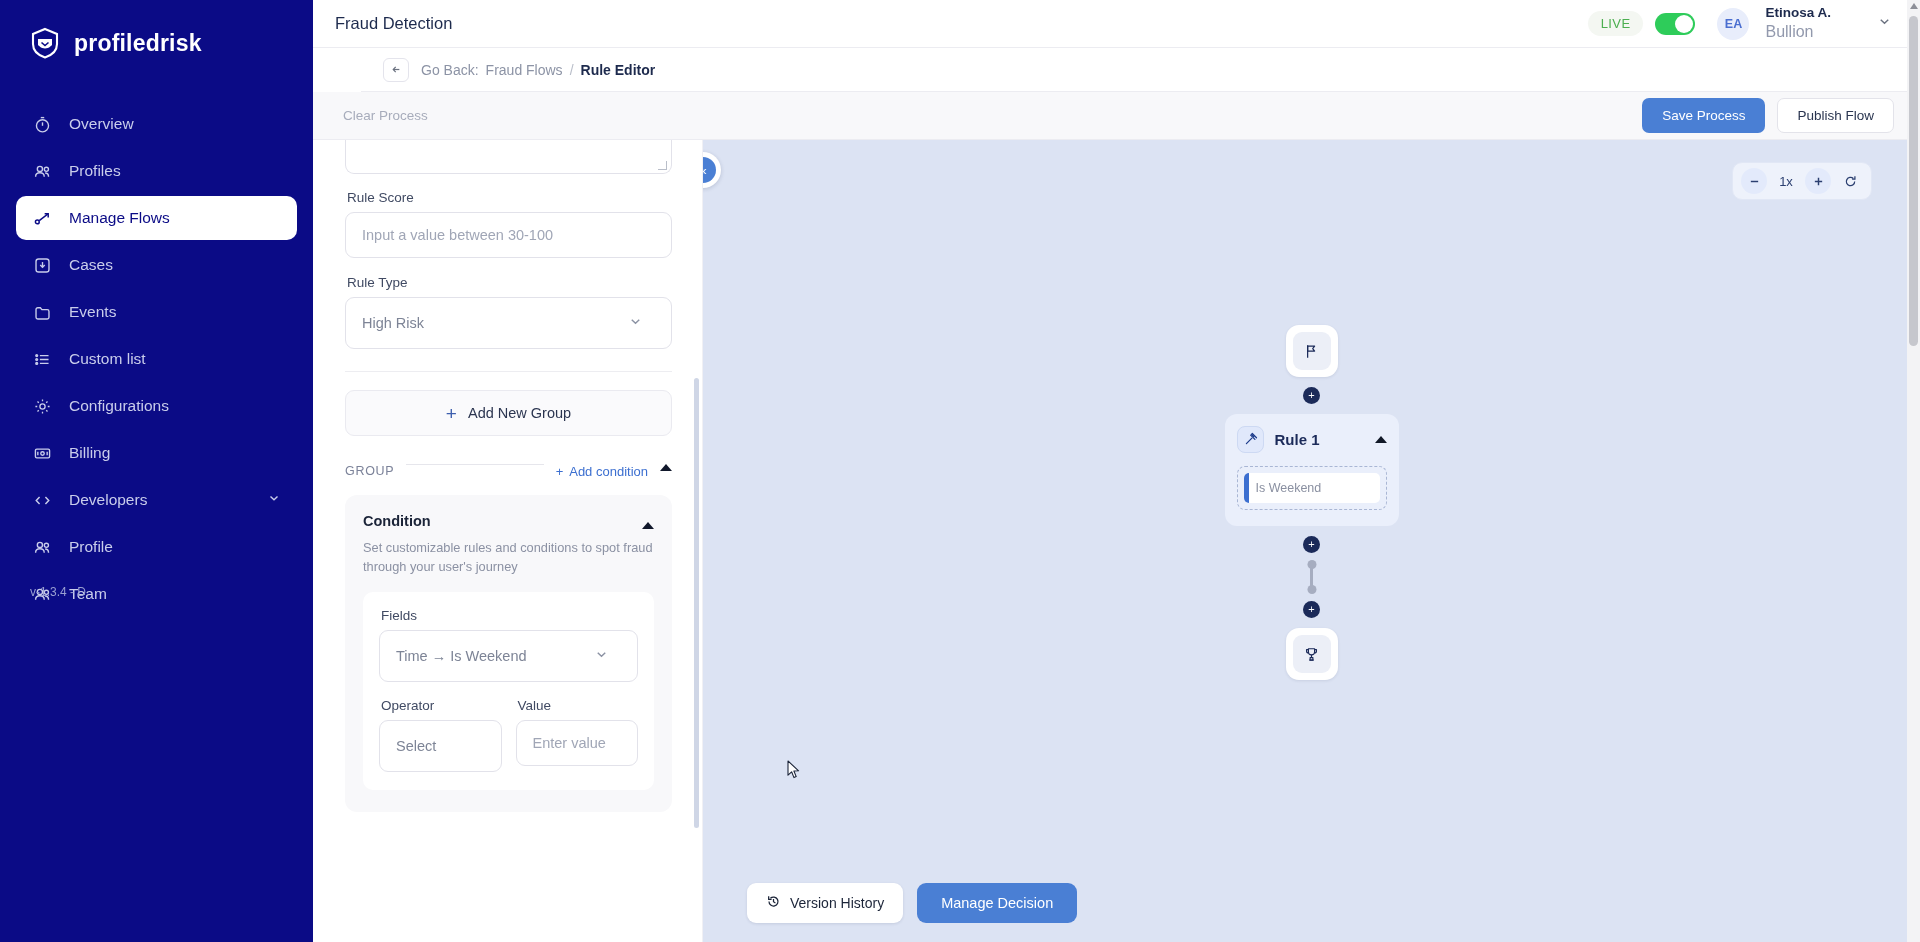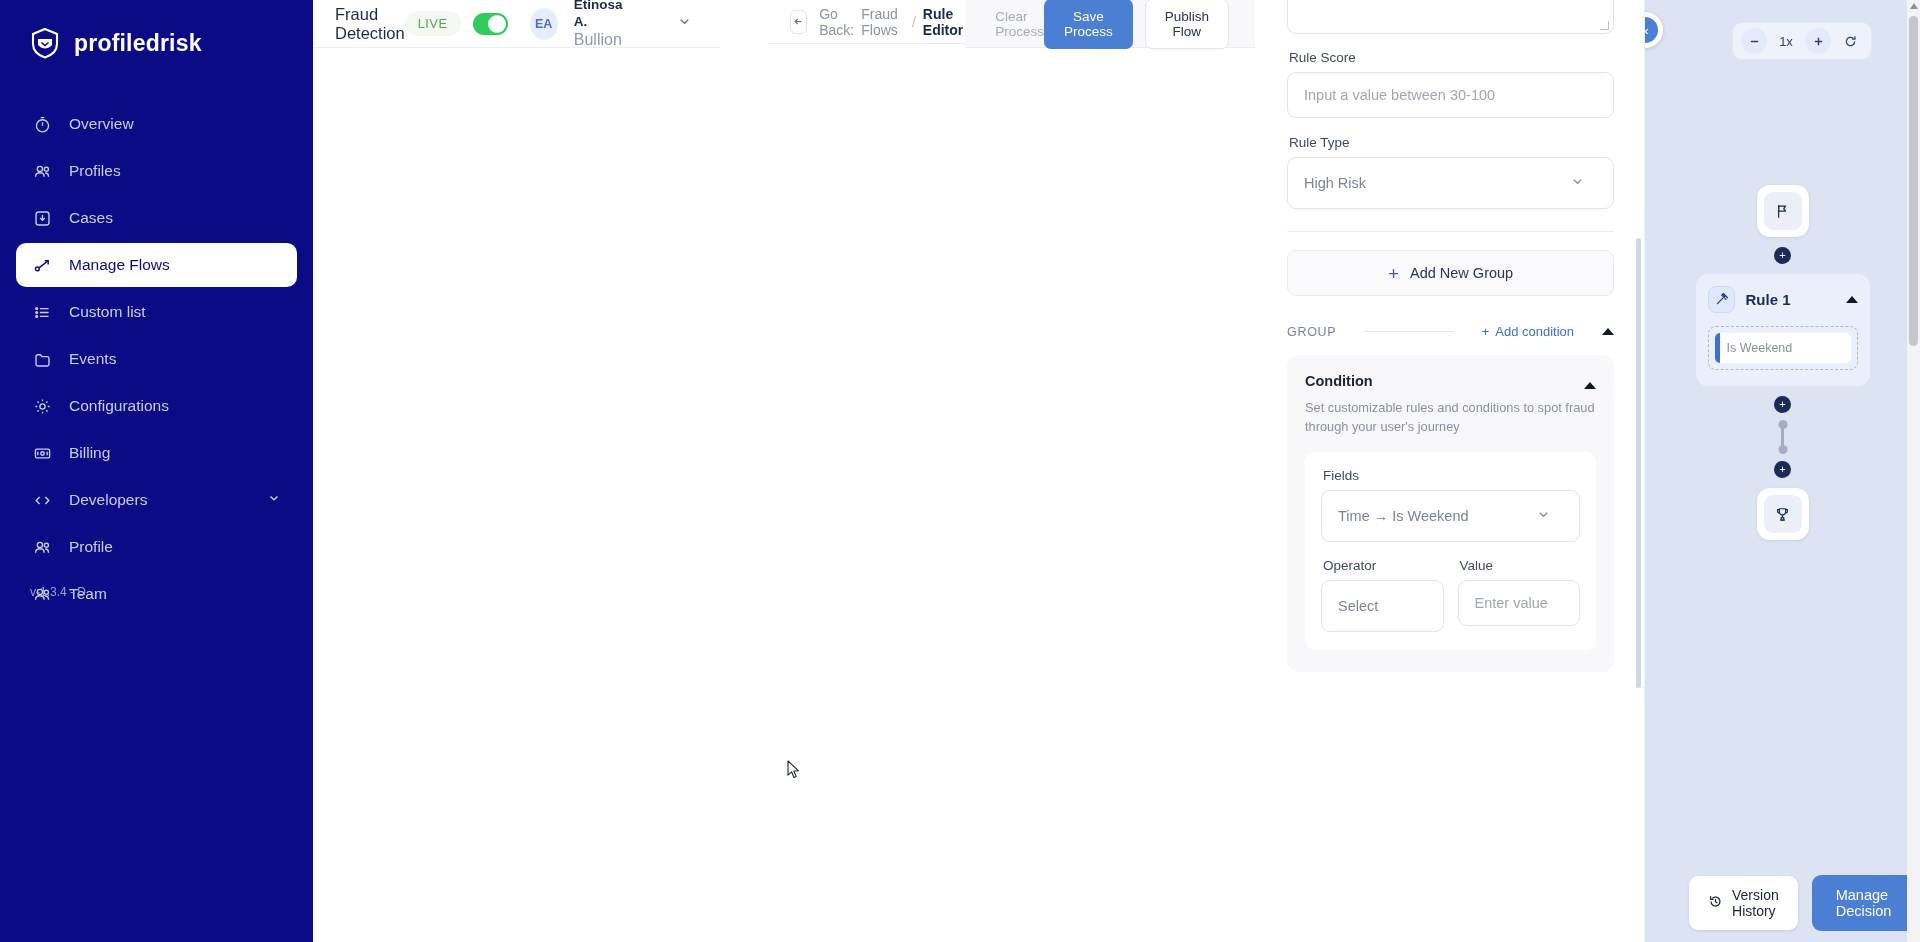--- a/index.html
+++ b/index.html
@@ -25,21 +25,21 @@
     height: 44px; margin: 3px 16px; padding: 0 16px;
     border-radius: 10px; color: #c9cdeb; font-size: 15.5px; cursor: pointer;
     position: relative;
   }
   .nav-item .ico { width: 21px; height: 21px; flex: 0 0 21px; display:flex; align-items:center; justify-content:center; }
   .nav-item.active { background: #ffffff; color: #0b0b86; font-weight: 500; }
   .nav-item .chev-right { margin-left: auto; }
   .version { position: absolute; left: 30px; top: 585px; font-size: 12px; color: #9aa0d2; }
 
   
-  .main { flex: 1 1 auto; height: 942px; display: flex; flex-direction: row; position: relative; background:#fff; }
+  .main { flex: 1 1 auto; height: 942px; display: flex; flex-direction: column; position: relative; background:#fff; }
 
   .topbar {
     height: 48px; flex: 0 0 48px; display: flex; align-items: center;
     border-bottom: 1px solid #ececf1; padding-left: 22px; background:#fff;
   }
   .topbar-title { font-size: 16.5px; color: #1d2a4d; }
   .topbar-right { margin-left: auto; display: flex; align-items: center; gap: 12px; padding-right: 28px; }
   .live-badge { background: #f4f7f2; color: #4caf50; font-size: 13px; padding: 5px 13px; border-radius: 14px; letter-spacing:.4px; }
   .toggle { width: 40px; height: 22px; border-radius: 12px; background: #2ecc5a; position: relative; cursor: pointer; }
   .toggle::after { content:""; position:absolute; right:2px; top:2px; width:18px; height:18px; border-radius:50%; background:#fff; }
@@ -98,21 +98,21 @@
   .select .val { flex: 1 1 auto; }
   .select .chev { color: #8b92a3; font-size: 12px; }
   .divider { height: 1px; background: #ededf1; margin: 22px 0 0; }
   .add-group {
     height: 46px; margin-top: 18px; border: 1px solid #eaeaf0; border-radius: 9px; background: #fafafc;
     display: flex; align-items: center; justify-content: center; gap: 11px;
     font-size: 14.5px; color: #2b3550; cursor: pointer;
   }
   .add-group .plus { color: #3d5fae; font-size: 19px; line-height: 1; }
 
-  .group-head { display: flex; align-items: center; gap: 28px; margin: 28px 0 0; }
+  .group-head { display: flex; align-items: flex-start; gap: 12px; margin: 28px 0 0; }
   .group-head .lbl { font-size: 12.5px; letter-spacing: .7px; color: #7b8299; }
   .group-head .line { flex: 1 1 auto; height: 1px; background: #e6e6ec; }
   .add-condition { font-size: 13px; color: #3c6fd0; display: flex; align-items: center; gap: 6px; cursor: pointer; }
   .caret-up { width: 0; height: 0; border-left: 6px solid transparent; border-right: 6px solid transparent; border-bottom: 7px solid #11182b; cursor:pointer; }
 
   .cond-card { margin-top: 16px; background: #f8f8fa; border-radius: 12px; padding: 18px 18px 22px; }
   .cond-head { display: flex; align-items: flex-end; }
   .cond-title { font-size: 14.5px; font-weight: 700; color: #1b2438; flex: 1 1 auto; }
   .cond-desc { font-size: 12.8px; color: #8b91a3; line-height: 1.5; margin-top: 9px; }
   .cond-inner { background: #fff; border-radius: 10px; margin-top: 16px; padding: 16px 16px 18px; }
@@ -205,58 +205,58 @@
         <span class="ico">
           <svg viewBox="0 0 22 22" width="19" height="19" fill="none" stroke="currentColor" stroke-width="1.6">
             <circle cx="8" cy="8" r="3"></circle>
               <circle cx="15.5" cy="8.5" r="2.4"></circle>
             <path d="M3 17c0-3 2.3-4.5 5-4.5s5 1.5 5 4.5"></path>
               <path d="M14 12.8c2.4 0 4 1.4 4 4.2"></path>
           </svg>
           </span>
         <span>Profiles</span>
       </div>
-      <div class="nav-item">
-        <span class="ico">
-          <svg viewBox="0 0 22 22" width="19" height="19" fill="none" stroke="currentColor" stroke-width="1.6">
-            <rect x="3.5" y="3.5" width="15" height="15" rx="3"></rect>
-              <path d="M11 7v6"></path>
-              <path d="M8.4 10.4 11 13l2.6-2.6"></path>
-          </svg>
-          </span>
-        <span>Cases</span>
-      </div>
       <div class="nav-item active">
         <span class="ico">
           <svg viewBox="0 0 22 22" width="19" height="19" fill="none" stroke="currentColor" stroke-width="1.7">
             <circle cx="5" cy="15" r="2.2"></circle>
               <path d="M7.2 13.4 17 6"></path>
               <path d="M13.5 5.6H17.6V9.7"></path>
           </svg>
           </span>
         <span>Manage Flows</span>
+      </div>
+      <div class="nav-item">
+        <span class="ico">
+          <svg viewBox="0 0 22 22" width="19" height="19" fill="none" stroke="currentColor" stroke-width="1.6">
+            <rect x="3.5" y="3.5" width="15" height="15" rx="3"></rect>
+              <path d="M11 7v6"></path>
+              <path d="M8.4 10.4 11 13l2.6-2.6"></path>
+          </svg>
+          </span>
+        <span>Cases</span>
+      </div>
+      <div class="nav-item">
+        <span class="ico">
+          <svg viewBox="0 0 22 22" width="19" height="19" fill="none" stroke="currentColor" stroke-width="1.6">
+            <path d="M3.5 16.5v-9a2 2 0 0 1 2-2h3l1.8 2.2h6.2a2 2 0 0 1 2 2v6.8a2 2 0 0 1-2 2h-11a2 2 0 0 1-2-2z"></path>
+          </svg>
+          </span>
+        <span>Events</span>
       </div>
       <div class="nav-item">
         <span class="ico">
           <svg viewBox="0 0 22 22" width="19" height="19" fill="none" stroke="currentColor" stroke-width="1.7">
             <path d="M8 6.5h10M8 11h10M8 15.5h10"></path>
               <circle cx="4.3" cy="6.5" r="1"></circle>
               <circle cx="4.3" cy="11" r="1"></circle>
               <circle cx="4.3" cy="15.5" r="1"></circle>
           </svg>
           </span>
         <span>Custom list</span>
-      </div>
-      <div class="nav-item">
-        <span class="ico">
-          <svg viewBox="0 0 22 22" width="19" height="19" fill="none" stroke="currentColor" stroke-width="1.6">
-            <path d="M3.5 16.5v-9a2 2 0 0 1 2-2h3l1.8 2.2h6.2a2 2 0 0 1 2 2v6.8a2 2 0 0 1-2 2h-11a2 2 0 0 1-2-2z"></path>
-          </svg>
-          </span>
-        <span>Events</span>
       </div>
       <div class="nav-item">
         <span class="ico">
           <svg viewBox="0 0 22 22" width="19" height="19" fill="none" stroke="currentColor" stroke-width="1.5">
             <circle cx="11" cy="11" r="3"></circle>
             <path d="M11 2.8v2.1M11 17.1v2.1M2.8 11h2.1M17.1 11h2.1M5.2 5.2l1.5 1.5M15.3 15.3l1.5 1.5M16.8 5.2l-1.5 1.5M6.7 15.3l-1.5 1.5"></path>
           </svg>
           </span>
         <span>Configurations</span>
       </div>

